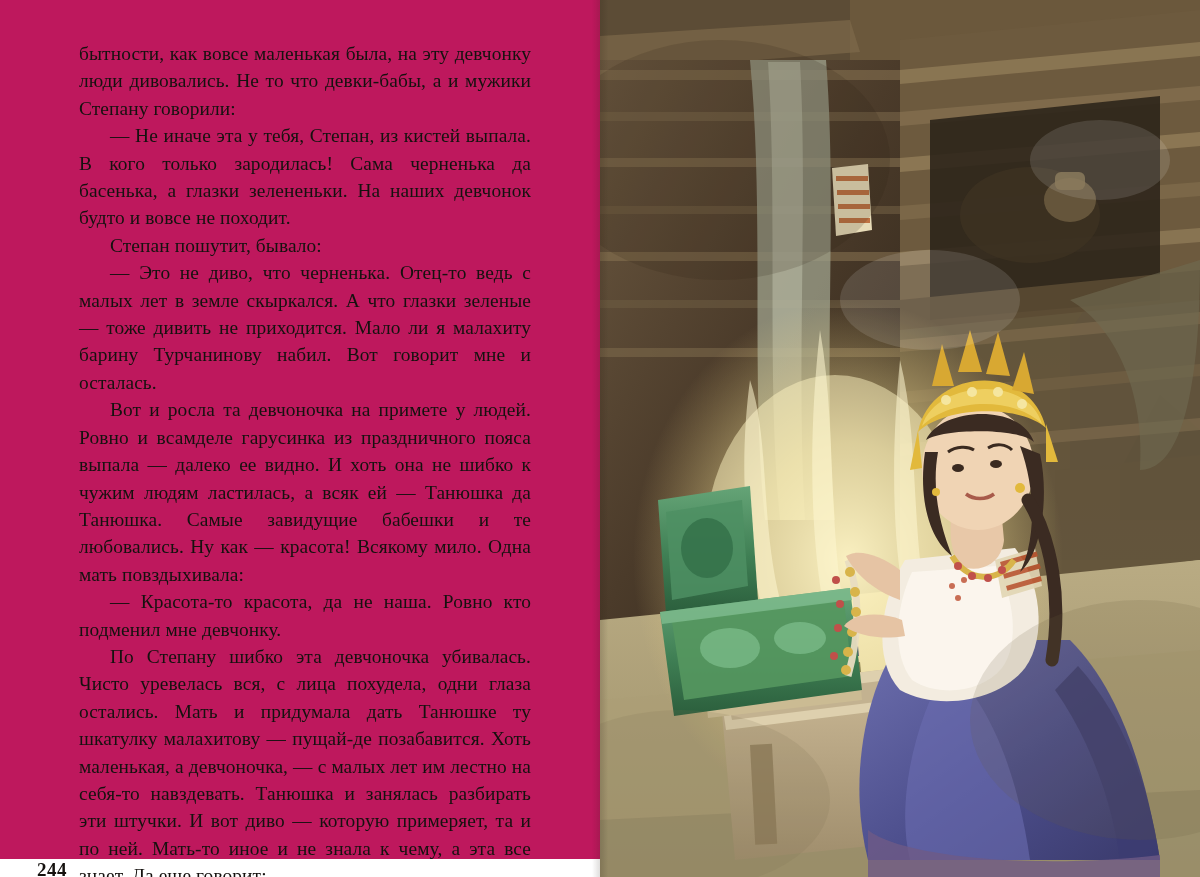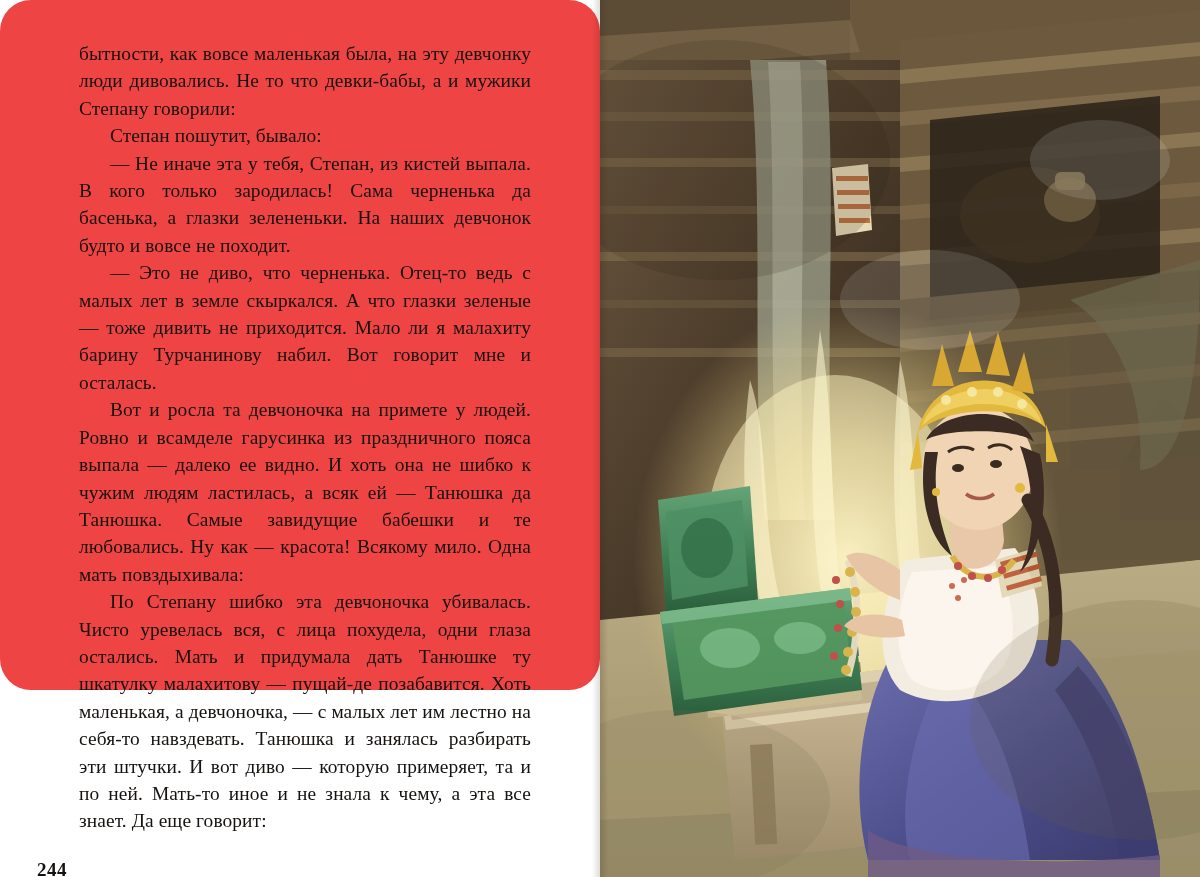--- a/index.html
+++ b/index.html
@@ -15,23 +15,22 @@
     overflow: hidden;
     font-family: "Liberation Serif", serif;
   }
 
   
   #text-page {
     position: absolute;
     left: 0;
     top: 0;
     width: 600px;
-    height: 690px;
-    background: #ef4444;
-    border-radius: 31px;
+    height: 859px;
+    background: #be185d;
   }
   #text-column {
     position: absolute;
     left: 79px;
     top: 40px;
     width: 452px;
   }
   .para {
     margin: 0;
     font-family: "Liberation Serif", serif;
@@ -89,24 +88,25 @@
   }
 </style>
 </head>
 <body>
 
 <div id="page">
 
   <div id="text-page">
     <div id="text-column">
       <p class="para">бытности, как вовсе маленькая была, на эту девчонку люди дивовались. Не то что девки-бабы, а и мужики Степану говорили:</p>
+      <p class="para dash">— Не иначе эта у тебя, Степан, из кистей выпала. В кого только зародилась! Сама черненька да басенька, а глазки зелененьки. На наших девчонок будто и вовсе не походит.</p>
       <p class="para indent">Степан пошутит, бывало:</p>
-      <p class="para dash">— Не иначе эта у тебя, Степан, из кистей выпала. В кого только зародилась! Сама черненька да басенька, а глазки зелененьки. На наших девчонок будто и вовсе не походит.</p>
       <p class="para dash">— Это не диво, что черненька. Отец-то ведь с малых лет в земле скыркался. А что глазки зеленые — тоже дивить не приходится. Мало ли я малахиту барину Турчанинову набил. Вот говорит мне и осталась.</p>
       <p class="para indent">Вот и росла та девчоночка на примете у людей. Ровно и всамделе гарусинка из праздничного пояса выпала — далеко ее видно. И хоть она не шибко к чужим людям ластилась, а всяк ей — Танюшка да Танюшка. Самые завидущие бабешки и те любовались. Ну как — красота! Всякому мило. Одна мать повздыхивала:</p>
+      <p class="para dash">— Красота-то красота, да не наша. Ровно кто подменил мне девчонку.</p>
       <p class="para indent">По Степану шибко эта девчоночка убивалась. Чисто уревелась вся, с лица похудела, одни глаза остались. Мать и придумала дать Танюшке ту шкатулку малахитову — пущай-де позабавится. Хоть маленькая, а девчоночка, — с малых лет им лестно на себя-то навздевать. Танюшка и занялась разбирать эти штучки. И вот диво — которую примеряет, та и по ней. Мать-то иное и не знала к чему, а эта все знает. Да еще говорит:</p>
     </div>
     <div id="page-number">244</div>
   </div>
 
   <div id="illustration-page">
     <svg id="illo" viewBox="0 0 600 877" preserveAspectRatio="none">
       <defs>
         <linearGradient id="skyGrad" x1="0" y1="0" x2="0" y2="1">
           <stop offset="0%" stop-color="#a9a577"></stop>

